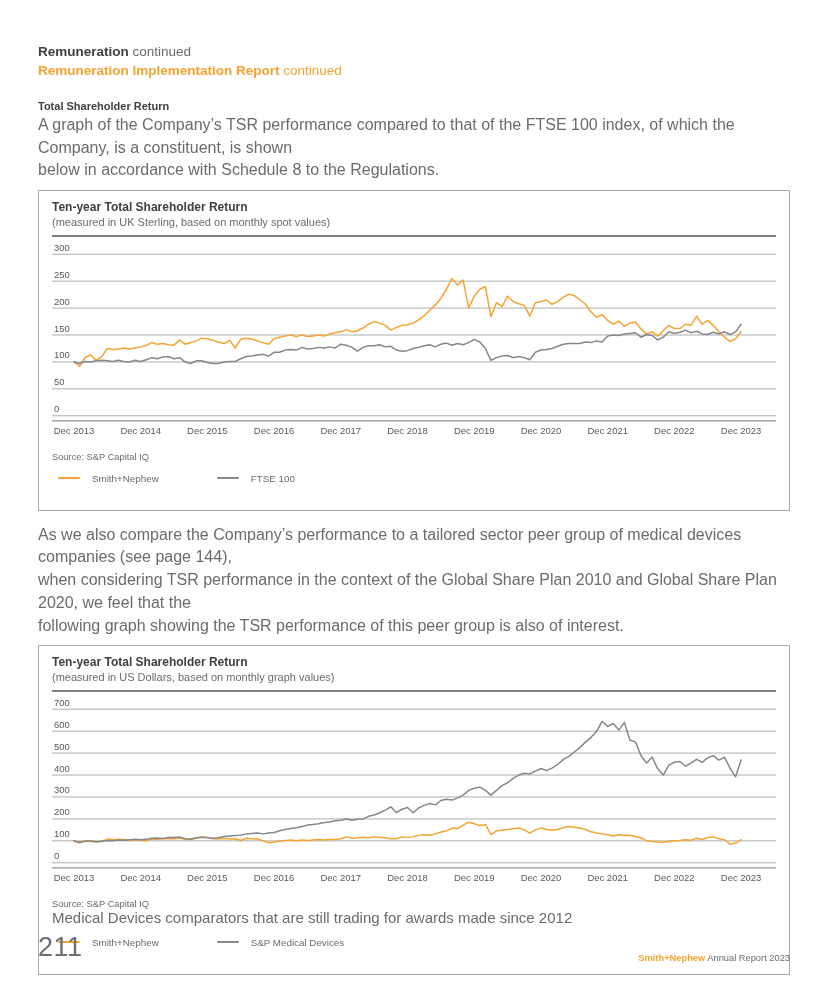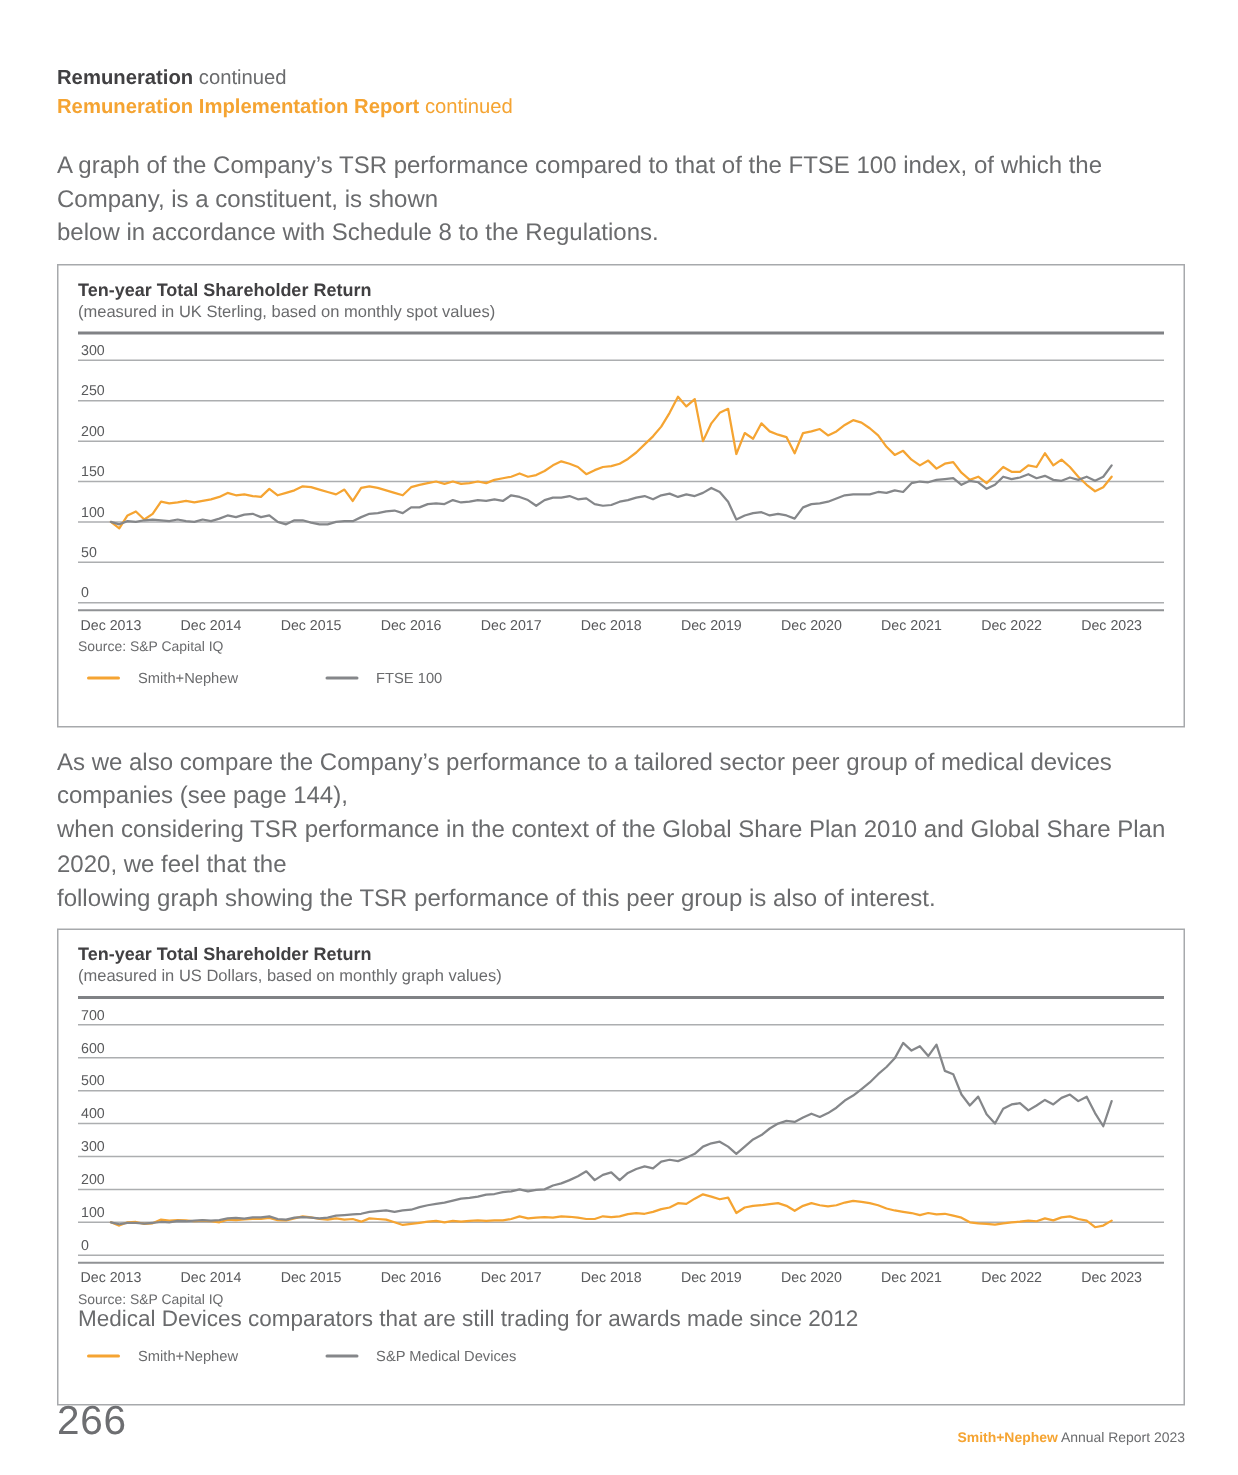--- a/index.html
+++ b/index.html
@@ -13,41 +13,42 @@
   .h1 { font-size: 13.5px; font-weight: normal; color: #6A6B6D; margin-bottom: 4px; }
   .h1 b { color: #414042; }
   .h2 { font-size: 13.5px; font-weight: normal; color: var(--orange); margin-bottom: 22px; }
   .sec-title { font-size: 11px; font-weight: bold; color: #414042; margin-bottom: 2px; }
   .body-p { font-size: 16px; line-height: 1.42; max-width: 740px; white-space: pre-line; }
   .chart-box { border: 1px solid #A7A9AC; margin-top: 8px; padding: 9px 13px 20px; }
   .chart-title { font-size: 12px; font-weight: bold; color: #414042; line-height: 1.3; }
   .chart-sub { font-size: 11px; color: #6A6B6D; padding-bottom: 7px; border-bottom: 2px solid #808285; }
   .plot-host { margin-top: 3px; }
   .plot-host svg { display: block; }
-  .chart-source { font-size: 9.3px; color: #6A6B6D; margin-top: 1px; }
+  .chart-source { font-size: 9.3px; color: #6A6B6D; margin-top: 13px; }
   .chart-note { font-size: 15px; color: #6A6B6D; }
   .legend { display: flex; align-items: center; margin: 11px 0 6px 6px; font-size: 9.8px; color: #6A6B6D; }
   .legend .item { display: flex; align-items: center; margin-right: 58px; }
   .legend .sw { width: 22px; height: 2px; border-radius: 1px; display: inline-block; margin-right: 12px; }
   .mid-p { margin-top: 13px; }
   .footer { position: absolute; left: 38px; right: 35px; bottom: 20px;
             display: flex; justify-content: space-between; align-items: flex-end; }
   .page-num { font-size: 27px; font-weight: 300; color: #6D6E71; letter-spacing: 0.5px; }
   .footer-right { font-size: 9.3px; color: #6A6B6D; }
   .footer-right b { color: var(--orange); }
 </style>
 </head>
 <body>
 
 <div class="page">
   <div class="content">
 
     <div class="h1"><b>Remuneration</b><span> continued</span></div>
     <div class="h2"><b>Remuneration Implementation Report</b><span> continued</span></div>
 
+    <div class="sec-title">Total Shareholder Return</div>
     <p class="body-p">A graph of the Company’s TSR performance compared to that of the FTSE 100 index, of which the Company, is a constituent, is shown
 below in accordance with Schedule 8 to the Regulations.</p>
 
     <div class="chart-box">
       <div class="chart-title">Ten-year Total Shareholder Return</div>
       <div class="chart-sub">(measured in UK Sterling, based on monthly spot values)</div>
       <div class="plot-host">
           <svg viewBox="0 0 726 199" width="100%" height="199">
             <line x1="0" y1="176" x2="726" y2="176" stroke="#ACAEB0" stroke-width="1"></line>
             <text x="2" y="172.5" font-size="9.5" fill="#58595B">0</text>
@@ -143,16 +144,16 @@
         <span class="item">
           <span class="sw" style="background: rgb(133, 135, 138);"></span>
           <span>S&amp;P Medical Devices</span>
         </span>
       </div>
     </div>
 
   </div>
 
   <div class="footer">
-    <span class="page-num">266</span>
+    <span class="page-num">211</span>
     <span class="footer-right"><b>Smith+Nephew</b><span> Annual Report 2023</span></span>
   </div>
 </div>
 
 </body></html>

